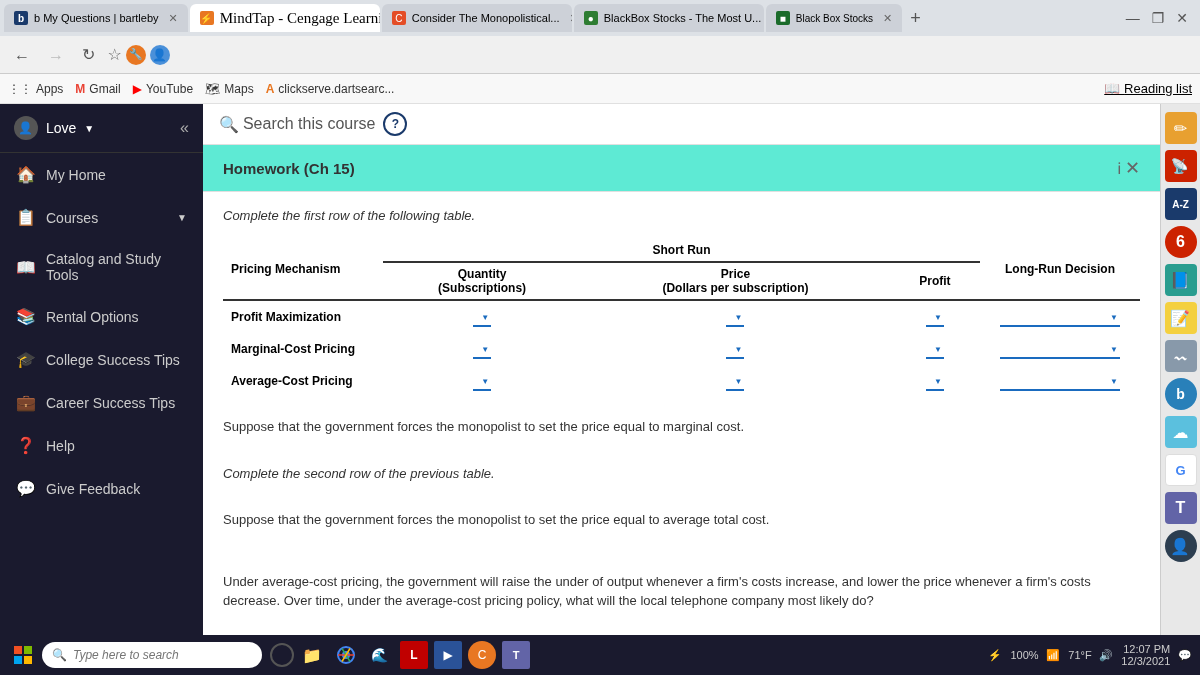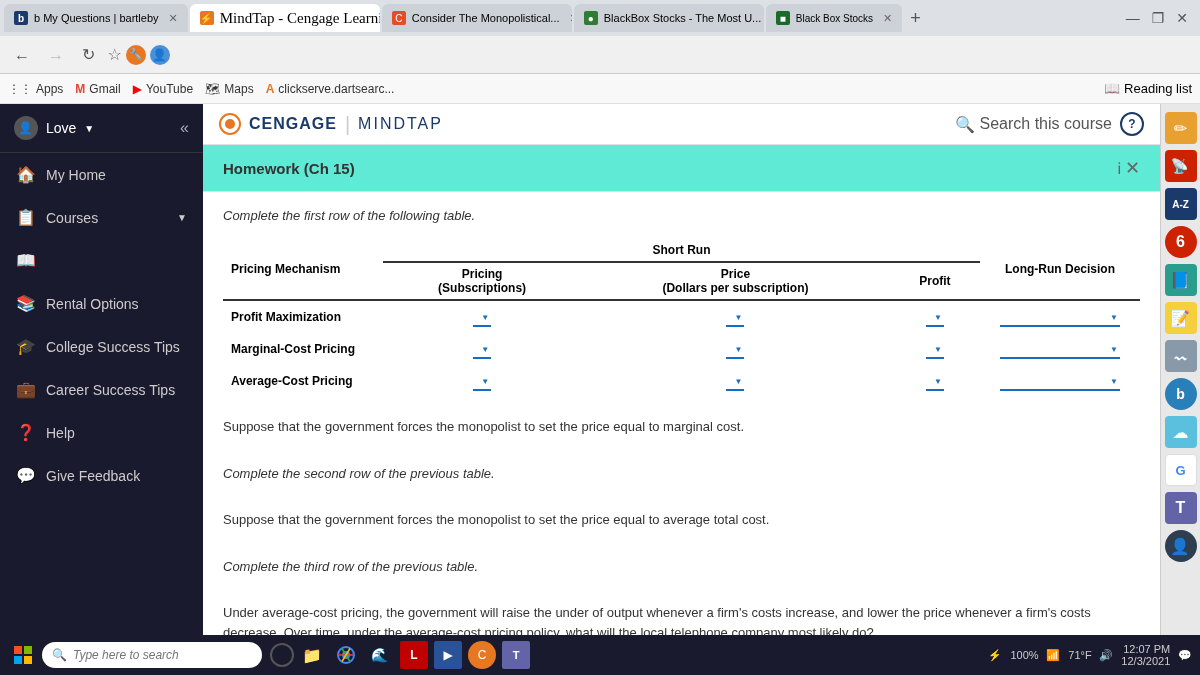--- a/index.html
+++ b/index.html
@@ -153,21 +153,21 @@
       <span>YouTube</span>
     </span>
     <span class="bookmark-item">
       <span>🗺</span>
       <span>Maps</span>
     </span>
     <span class="bookmark-item">
       <span style="color:#e87722;font-weight:bold;">A</span>
       <span>clickserve.dartsearc...</span>
     </span>
-    <span style="margin-left:auto;">
+    <span style="margin-left:auto;text-decoration:underline;">
       📖 <span>Reading list</span>
     </span>
   </div>
 </div>
 
 <div class="main-layout">
 
   <div class="sidebar">
     <div class="sidebar-header">
       <div class="sidebar-user">
@@ -182,20 +182,21 @@
       <span class="icon">🏠</span>
       <span>My Home</span>
     </div>
     <div class="sidebar-item">
       <span class="icon">📋</span>
       <span>Courses</span>
       <span style="margin-left:auto;font-size:10px;">▼</span>
     </div>
     <div class="sidebar-item">
       <span class="icon">📖</span>
+      <span>Catalog and Study Tools</span>
     </div>
     <div class="sidebar-item">
       <span class="icon">📚</span>
       <span>Rental Options</span>
     </div>
     <div class="sidebar-item">
       <span class="icon">🎓</span>
       <span>College Success Tips</span>
     </div>
     <div class="sidebar-item">
@@ -208,29 +209,20 @@
     </div>
     <div class="sidebar-item">
       <span class="icon">💬</span>
       <span>Give Feedback</span>
     </div>
   </div>
 
   <div class="content-area">
 
     <div class="mindtap-header">
-      <div class="mindtap-logo">
-        <svg width="22" height="22" viewBox="0 0 22 22">
-          <circle cx="11" cy="11" r="10" fill="none" stroke="#e87722" stroke-width="2"></circle>
-          <circle cx="11" cy="11" r="5" fill="#e87722"></circle>
-        </svg>
-        <span style="color:#1a3a6b;font-weight:700;font-size:16px;letter-spacing:1px;">CENGAGE</span>
-        <span style="color:#ccc;font-size:20px;font-weight:300;">|</span>
-        <span style="color:#1a3a6b;font-weight:400;font-size:16px;letter-spacing:2px;">MINDTAP</span>
-      </div>
       <div class="search-area">
         <button class="search-btn">
           <span>🔍</span>
           <span>Search this course</span>
         </button>
         <div class="help-btn">
           <span>?</span>
         </div>
       </div>
     </div>
@@ -251,21 +243,21 @@
         <div class="table-container">
           <table class="hw-table">
             <thead>
               <tr>
                 <th rowspan="2" class="left" style="width:160px;">Pricing Mechanism</th>
                 <th colspan="3" style="text-align:center;border-bottom:2px solid #333;">Short Run</th>
                 <th rowspan="2" style="width:160px;">Long-Run Decision</th>
               </tr>
               <tr>
                 <th style="text-align:center;">
-                  <span>Pricing</span><br>
+                  <span>Quantity</span><br>
                   <span>(Subscriptions)</span>
                 </th>
                 <th style="text-align:center;">
                   <span>Price</span><br>
                   <span>(Dollars per subscription)</span>
                 </th>
                 <th style="text-align:center;">Profit</th>
               </tr>
             </thead>
             <tbody>
@@ -341,21 +333,20 @@
             </tbody>
           </table>
         </div>
 
         <p class="section-text">Suppose that the government forces the monopolist to set the price equal to marginal cost.</p>
         <br>
         <p class="section-text italic-text">Complete the second row of the previous table.</p>
         <br>
         <p class="section-text">Suppose that the government forces the monopolist to set the price equal to average total cost.</p>
         <br>
-        <p class="section-text italic-text">Complete the third row of the previous table.</p>
         <br>
         <p class="section-text">Under average-cost pricing, the government will raise the under of output whenever a firm's costs increase, and lower the price whenever a firm's costs decrease. Over time, under the average-cost pricing policy, what will the local telephone company most likely do?</p>
         <br>
         
         
       </div>
     </div>
   </div>
 
   <div class="right-sidebar">

